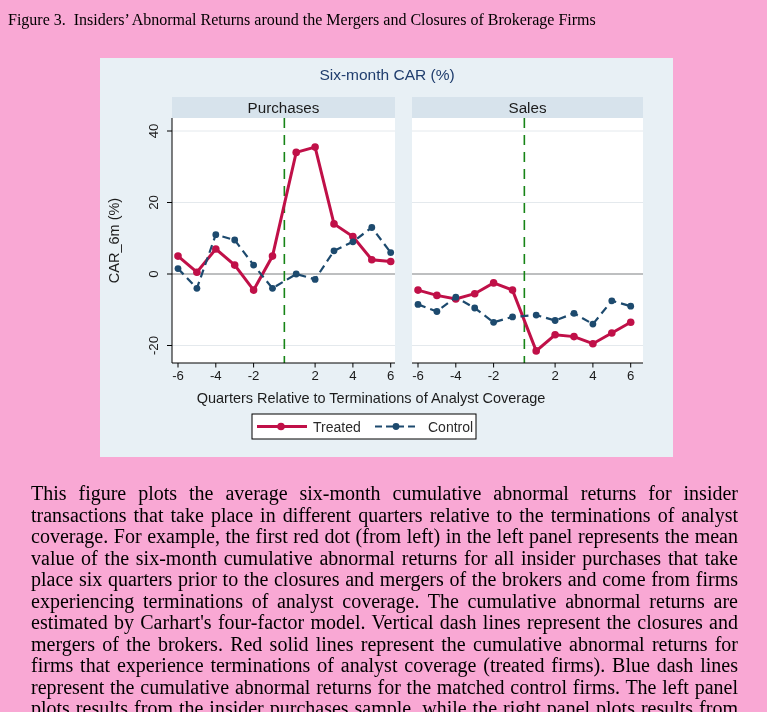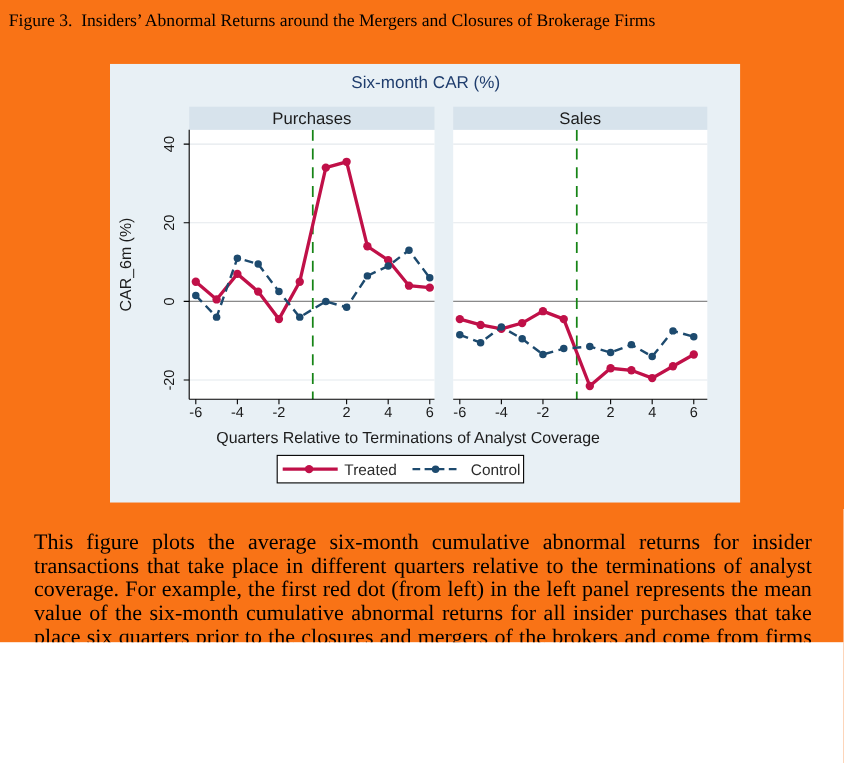--- a/index.html
+++ b/index.html
@@ -1,16 +1,16 @@
 <!DOCTYPE html>
 <html><head>
 <meta charset="utf-8">
 <style>
   html,body{margin:0;padding:0;background:#fff;}
-  .page{position:relative;width:767px;height:584px;background:#f97316;overflow:hidden;
+  .page{position:relative;width:767px;height:712px;background:#f9a8d4;overflow:hidden;
         font-family:"Liberation Serif", serif;}
   .fig-title{position:absolute;left:8px;top:11px;width:754px;font-size:16px;color:#000;
              white-space:pre-wrap;}
   .chart-box{position:absolute;left:100px;top:58px;width:573px;height:399px;}
   .caption{position:absolute;left:31px;top:483px;width:707px;margin:0;
            font-size:20px;line-height:21.5px;text-align:justify;color:#000;}
   #chart-svg{display:block;}
   #chart-svg text{font-family:"Liberation Sans", sans-serif;}
 </style>
 </head>

